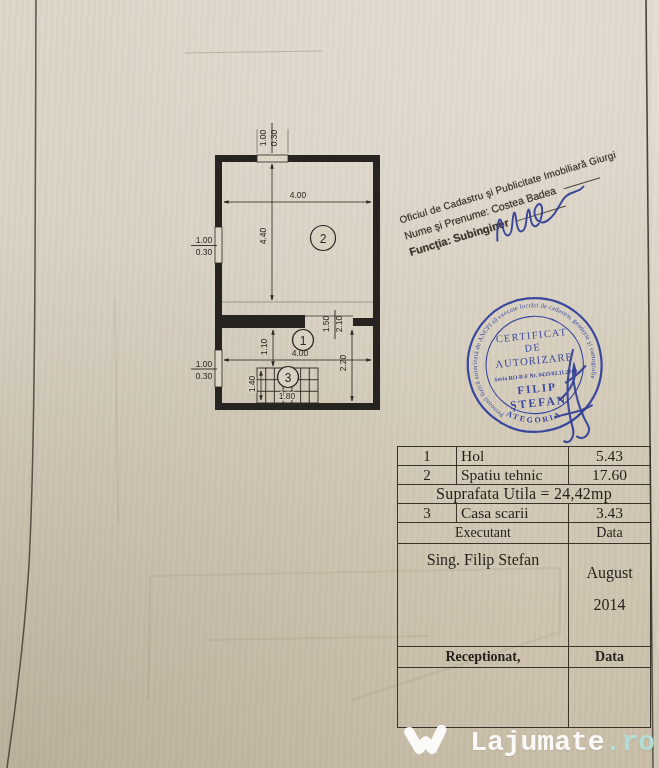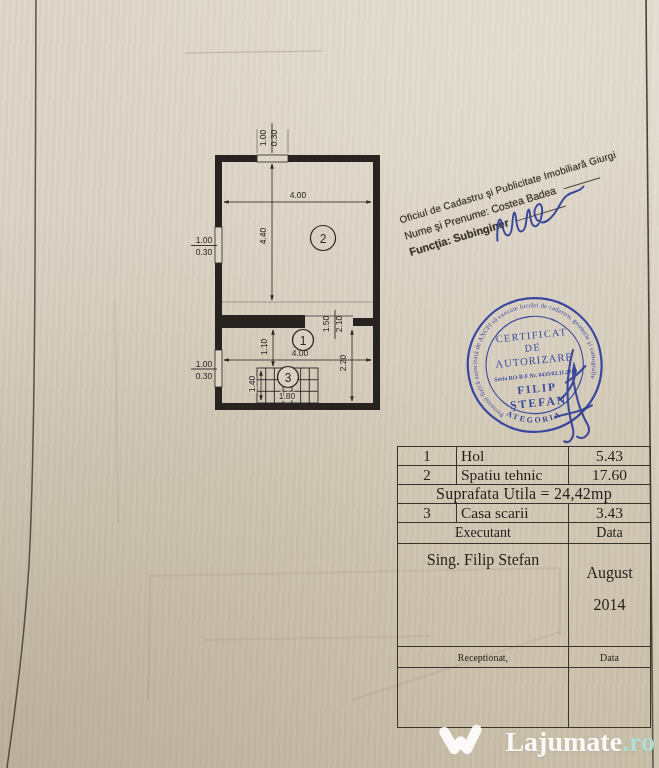--- a/index.html
+++ b/index.html
@@ -49,27 +49,27 @@
   .tr-head th{font-size:15px;line-height:1.12;height:38px;}
   .c-nr{font-size:15px;}
   .c-name{text-align:left !important;padding-left:4px !important;font-size:15.5px;}
   .c-area{font-size:15.5px;}
   .tr-r1{height:18px;} .tr-r2{height:16px;} .tr-r3{height:17px;}
   .tr-utila td{height:17px;font-size:16px;letter-spacing:.2px;}
   .tr-totala td{height:19px;font-size:16.5px;letter-spacing:.2px;}
   .tr-exec td{height:20px;font-size:14px;margin-top:22px;}
   .tr-name td{height:95px;vertical-align:top;padding-top:7px;font-size:16px;}
   .date2{line-height:1.25;margin-top:12px;}
-  .tr-recv td{height:20px;font-size:10px;}
+  .tr-recv td{height:20px;font-size:14px;font-weight:bold;}
   .tr-empty td{height:59px;}
 
   .watermark{
     position:absolute;right:4px;bottom:5px;
     display:flex;align-items:center;gap:22px;
-    font-family:Liberation Serif, serif;font-weight:bold;font-size:28px;
+    font-family:Liberation Mono, monospace;font-weight:bold;font-size:28px;
     color:rgba(255,255,255,.93);
     text-shadow:0 1px 2px rgba(60,50,35,.10);
   }
   .watermark .ro{color:rgba(178,224,216,.95);}
 </style>
 </head>
 <body>
 
 <div class="paper">
 

